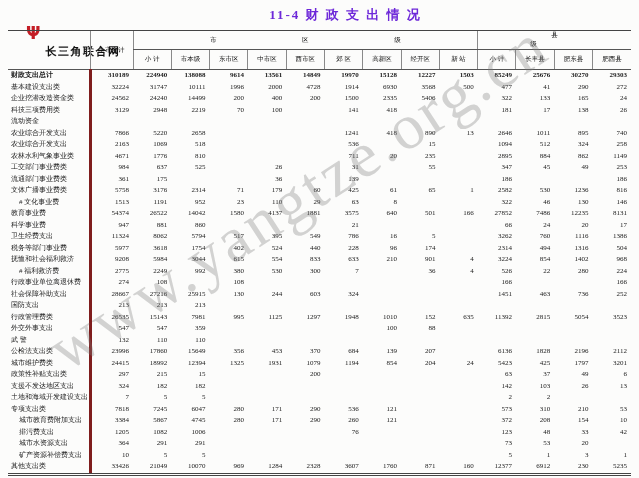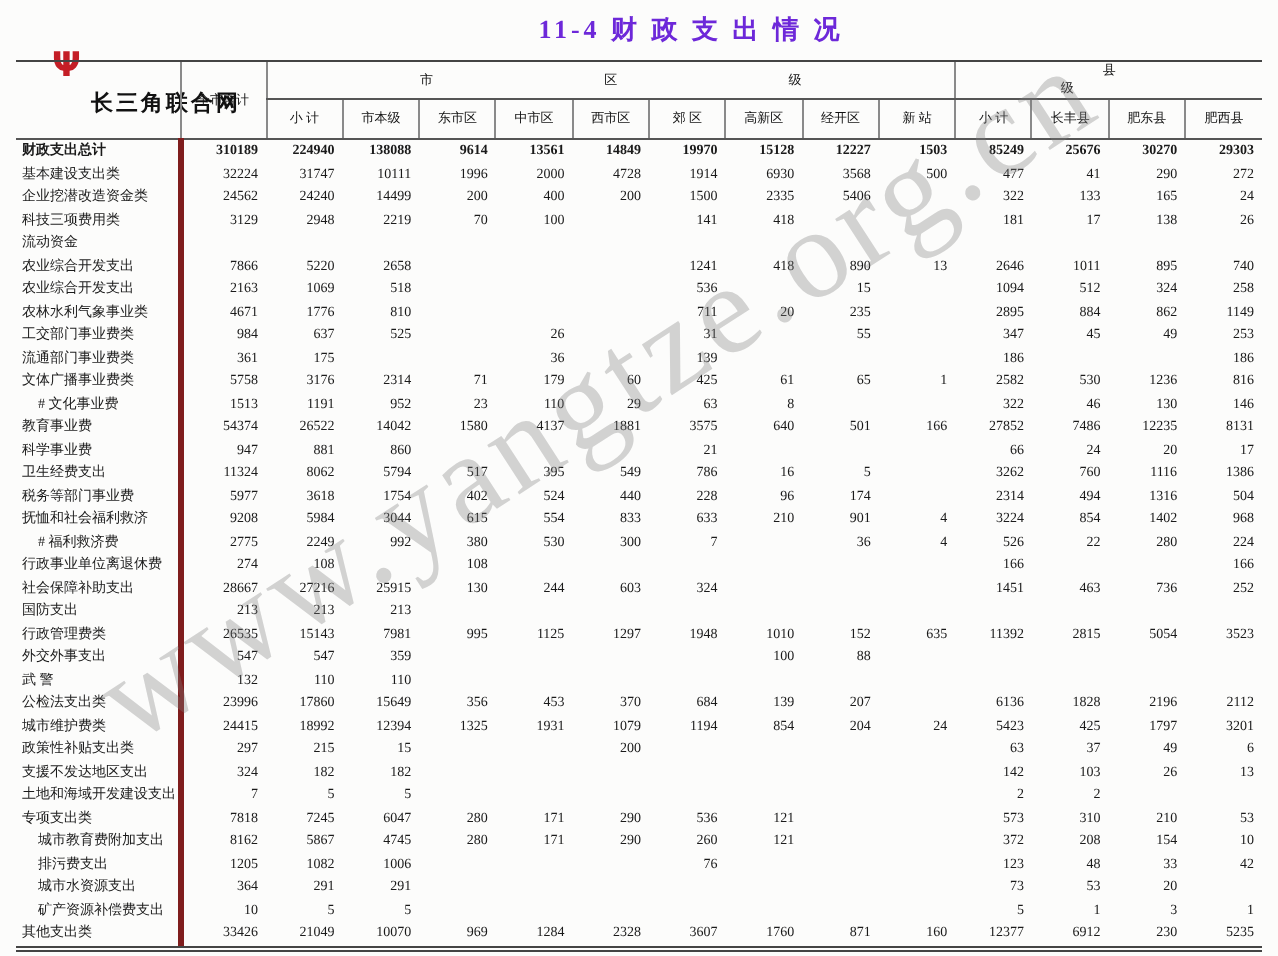--- a/index.html
+++ b/index.html
@@ -597,21 +597,21 @@
         <td class="num">121</td>
         <td class="num"></td>
         <td class="num"></td>
         <td class="num">573</td>
         <td class="num">310</td>
         <td class="num">210</td>
         <td class="num">53</td>
       </tr>
       <tr>
         <th class="rowlabel ind">城市教育费附加支出</th>
-        <td class="num">8162</td>
+        <td class="num">3384</td>
         <td class="num">5867</td>
         <td class="num">4745</td>
         <td class="num">280</td>
         <td class="num">171</td>
         <td class="num">290</td>
         <td class="num">260</td>
         <td class="num">121</td>
         <td class="num"></td>
         <td class="num"></td>
         <td class="num">372</td>

